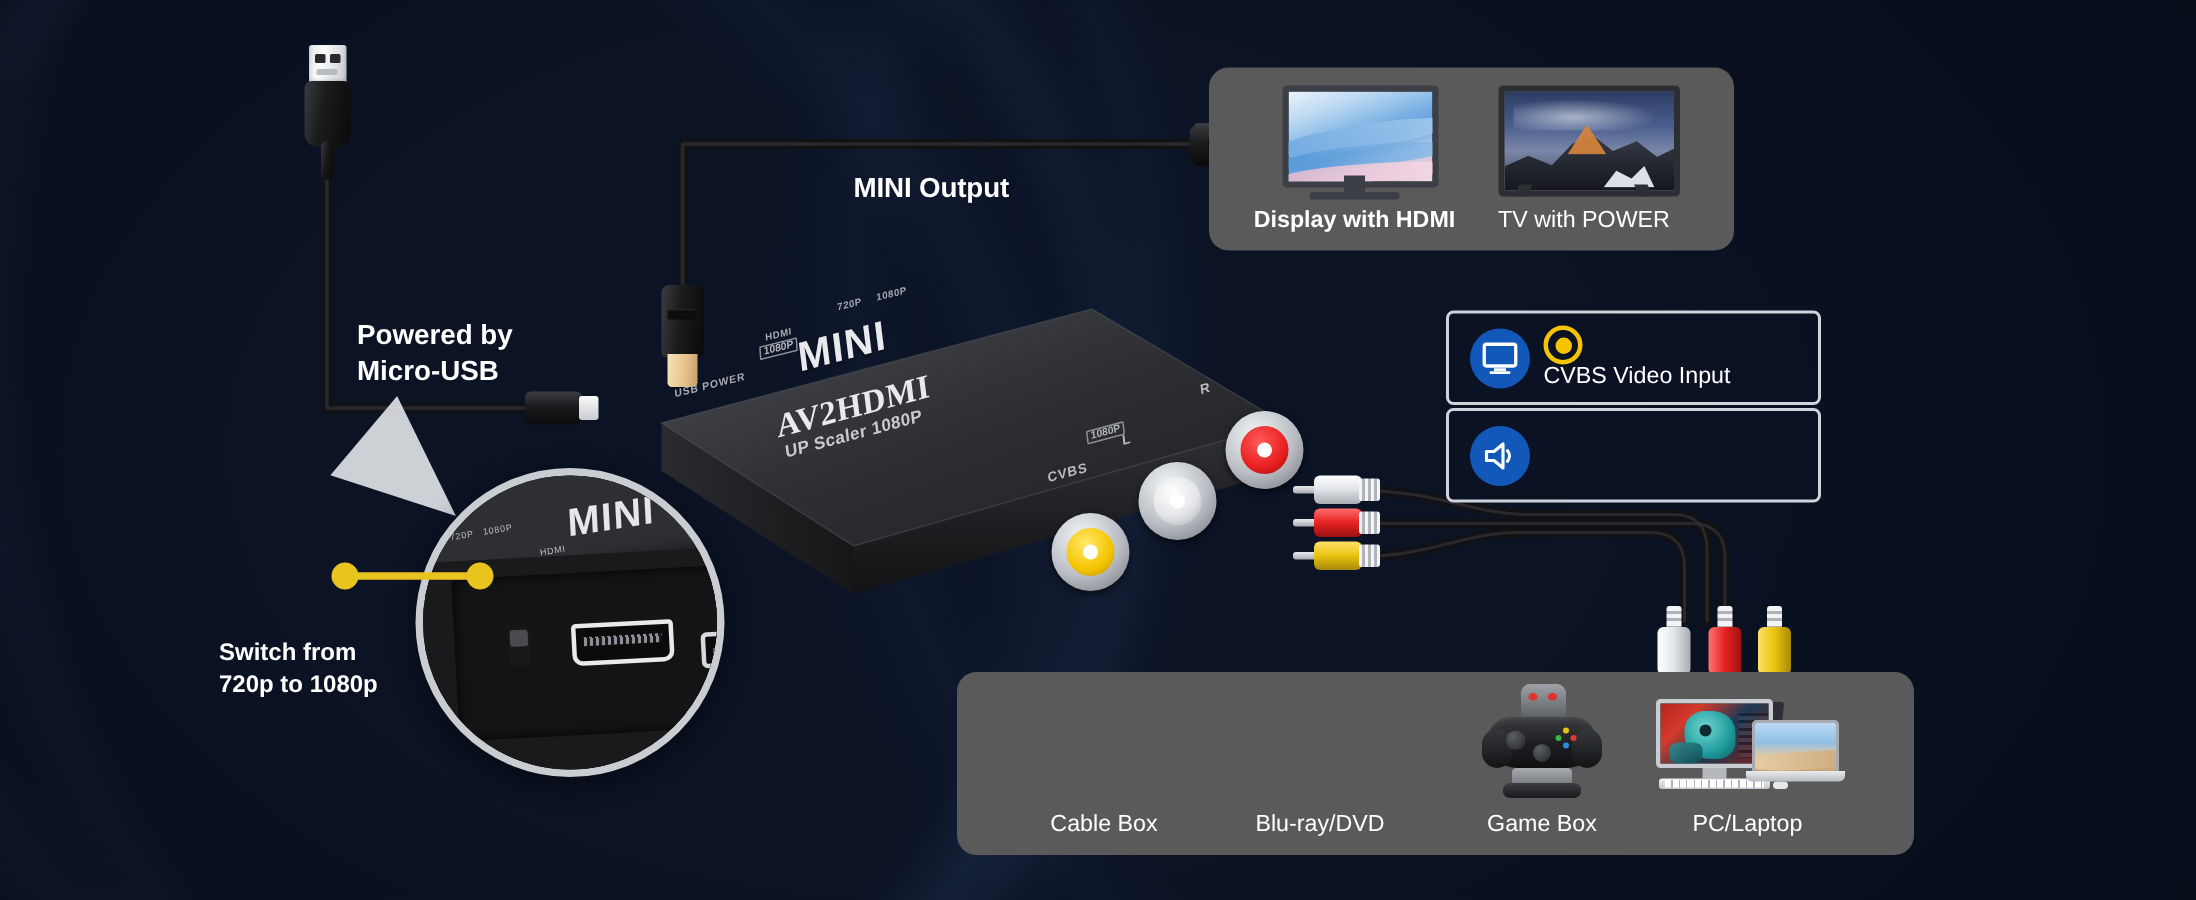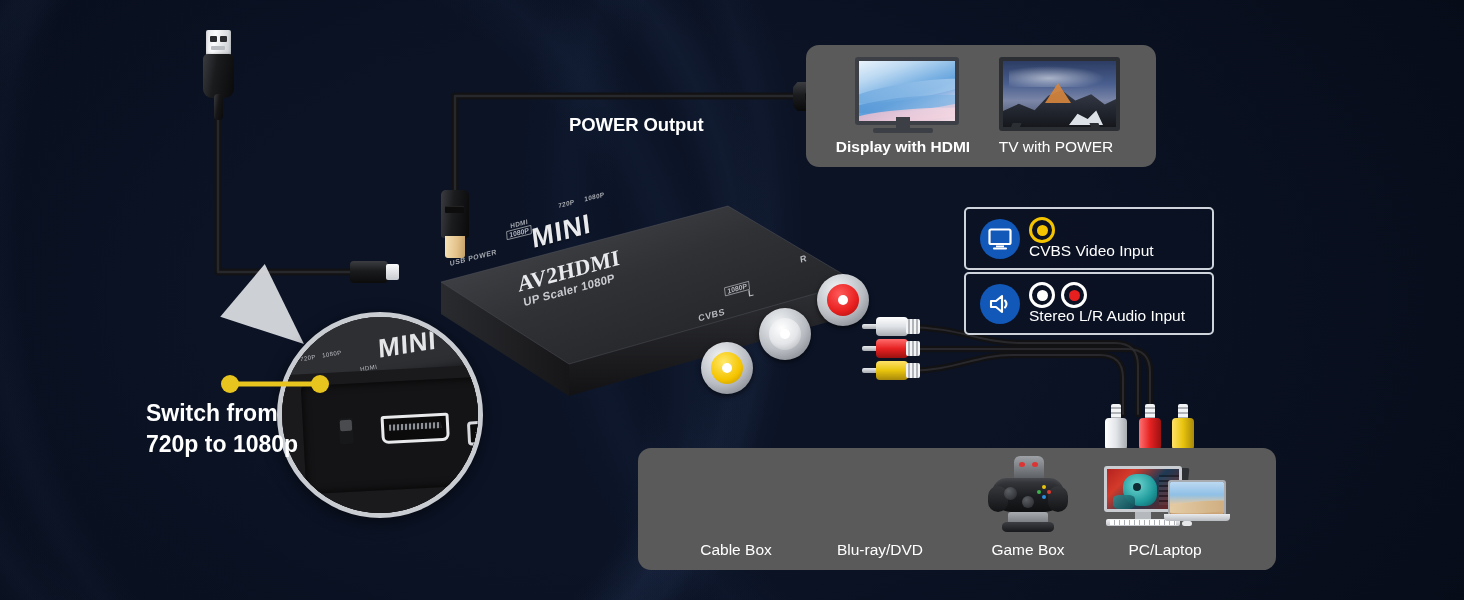--- a/index.html
+++ b/index.html
@@ -28,21 +28,21 @@
       background:radial-gradient(closest-side,rgba(255,255,255,0) 74%,rgba(70,105,170,.05) 80%,rgba(255,255,255,0) 87%);}
   .vig{position:absolute;inset:0;
     background:radial-gradient(ellipse 1000px 640px at 620px 300px, rgba(0,0,0,0) 40%, rgba(3,6,14,.55) 100%);}
 
   
   .txt{position:absolute;color:#fff;white-space:pre-line;}
 
   .hook{left:246px;top:31px;font-size:21.5px;font-weight:bold;line-height:1.28;letter-spacing:-.2px;}
   .powered{left:238px;top:211px;font-size:18.5px;font-weight:bold;line-height:1.3;}
   .hdmiout{left:569px;top:114px;font-size:18.5px;font-weight:bold;letter-spacing:-.1px;}
-  .switch{left:146px;top:398px;font-size:23px;font-weight:bold;line-height:1.33;}
+  .switch{left:146px;top:425px;font-size:16px;font-weight:bold;line-height:1.33;}
 
   
   .panel{position:absolute;background:#5a5a5a;border-radius:13px;}
   .panel-top{left:806px;top:45px;width:350px;height:122px;}
   .panel-bottom{left:638px;top:448px;width:638px;height:122px;}
   .cap{position:absolute;color:#fff;font-size:15.5px;text-align:center;white-space:nowrap;}
 
   
   .legend{position:absolute;border:2px solid #cfd4dc;border-radius:5px;background:rgba(10,18,35,.45);
           display:flex;align-items:center;}
@@ -233,31 +233,20 @@
     </div>
   </div>
 
   <div class="legend lg2">
     <div class="lgicon">
       <svg width="24" height="22" viewBox="0 0 24 22">
         <path d="M3 8 H8 L14 3 V19 L8 14 H3 Z" fill="none" stroke="#fff" stroke-width="2.1" stroke-linejoin="round"></path>
         <path d="M17 7.5 A5.5 5.5 0 0 1 17 14.5" fill="none" stroke="#fff" stroke-width="2.1" stroke-linecap="round"></path>
       </svg>
     </div>
-    <div class="lgright">
-      <div class="rcarow">
-        <div class="rcad rca-w">
-            <i></i>
-          </div>
-        <div class="rcad rca-r">
-            <i></i>
-          </div>
-      </div>
-      <div class="lglabel">Stereo L/R Audio Input</div>
-    </div>
   </div>
 
   <div style="position:absolute;left:436px;top:196px;width:420px;height:200px;">
 
     <div style="position:absolute;left:0;top:0;width:420px;height:200px;">
       <svg width="420" height="200" viewBox="0 0 420 200" style="position:absolute;left:0;top:0;overflow:visible;">
         <defs>
           <linearGradient id="topf" x1="0" y1="0" x2="1" y2="1">
             <stop offset="0%" stop-color="#4c4d52"></stop>
               <stop offset="45%" stop-color="#303135"></stop>
@@ -471,17 +460,19 @@
       </div>
     </div>
   </div>
 
   <svg class="layer">
     <line x1="230" y1="384" x2="320" y2="384" stroke="#e8c41e" stroke-width="5" stroke-linecap="round"></line>
     <circle cx="230" cy="384" r="9" fill="#e8c41e"></circle>
     <circle cx="320" cy="384" r="9" fill="#e8c41e"></circle>
   </svg>
 
-  <div class="txt hdmiout">POWER Output</div>
+  <div class="txt powered">Powered by
+Micro-USB</div>
+  <div class="txt hdmiout">MINI Output</div>
   <div class="txt switch">Switch from
 720p to 1080p</div>
 
 </div>
 
 </body></html>

